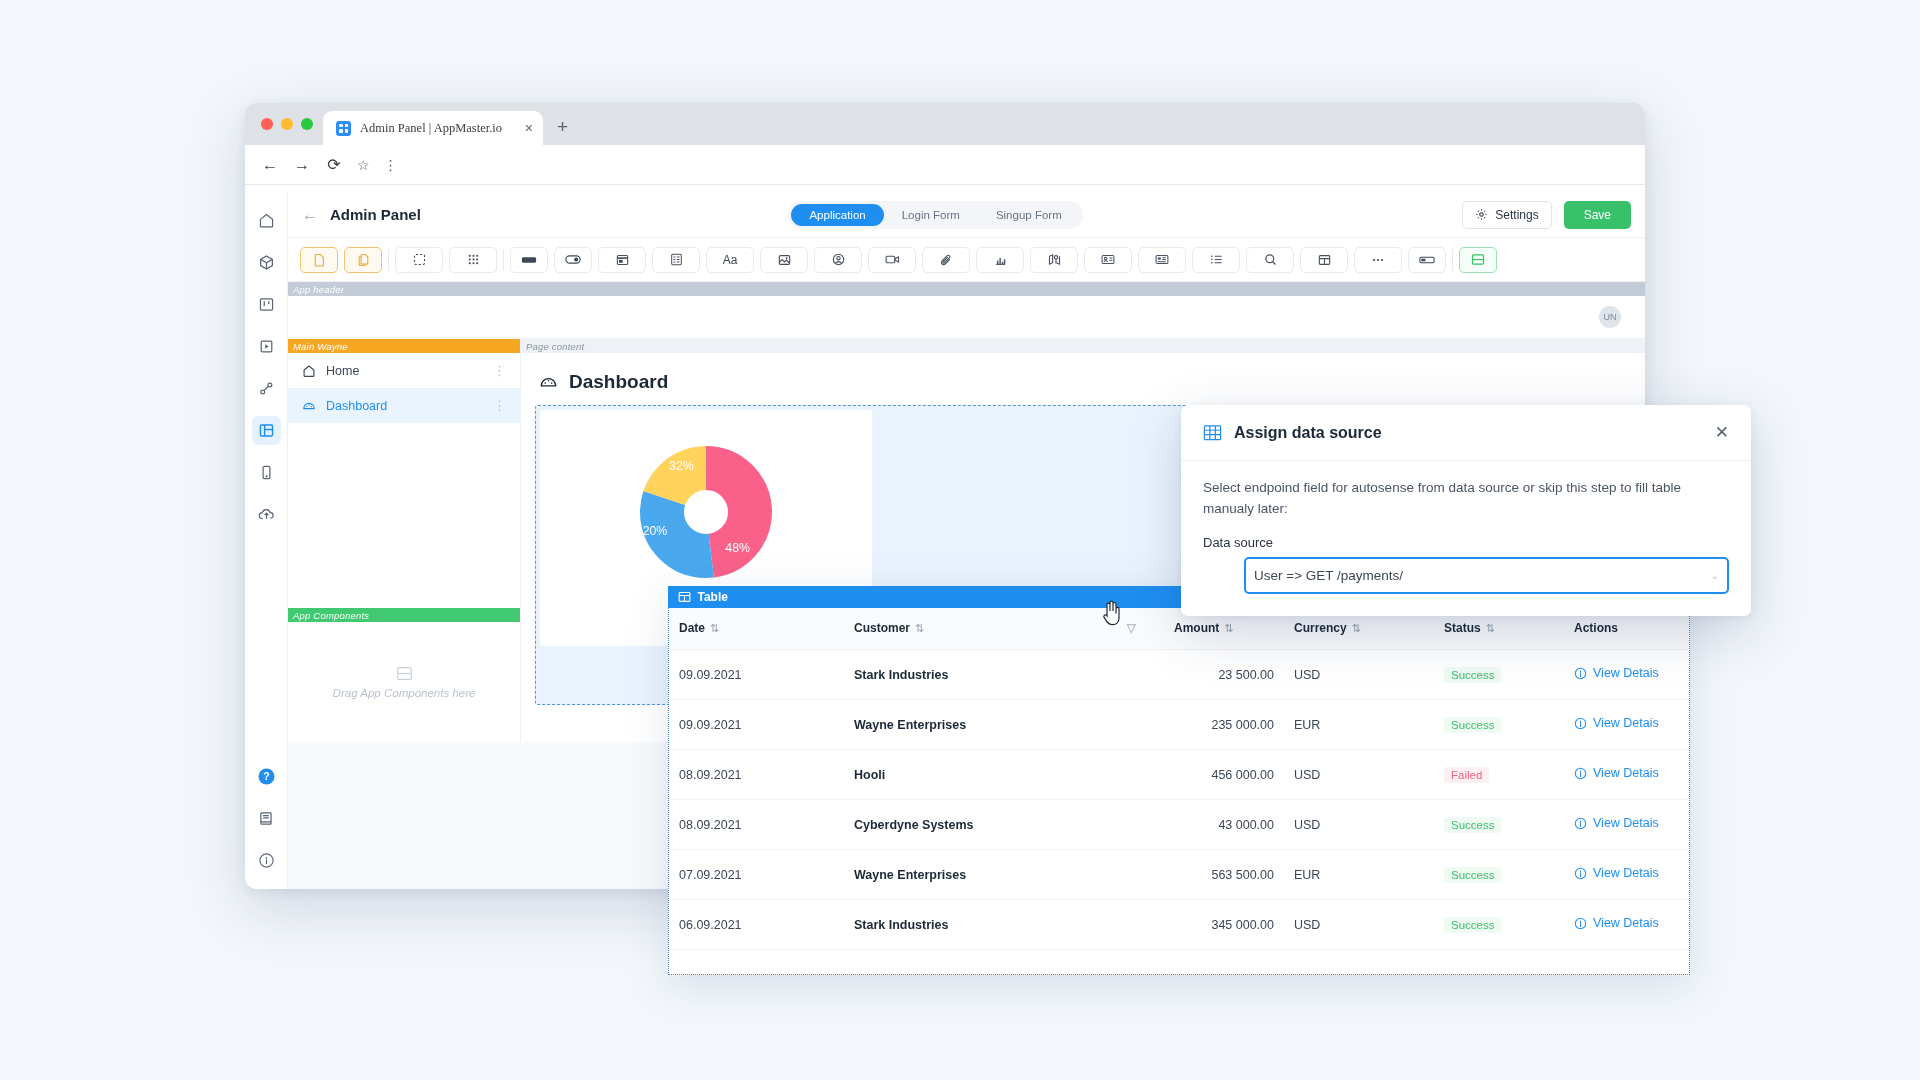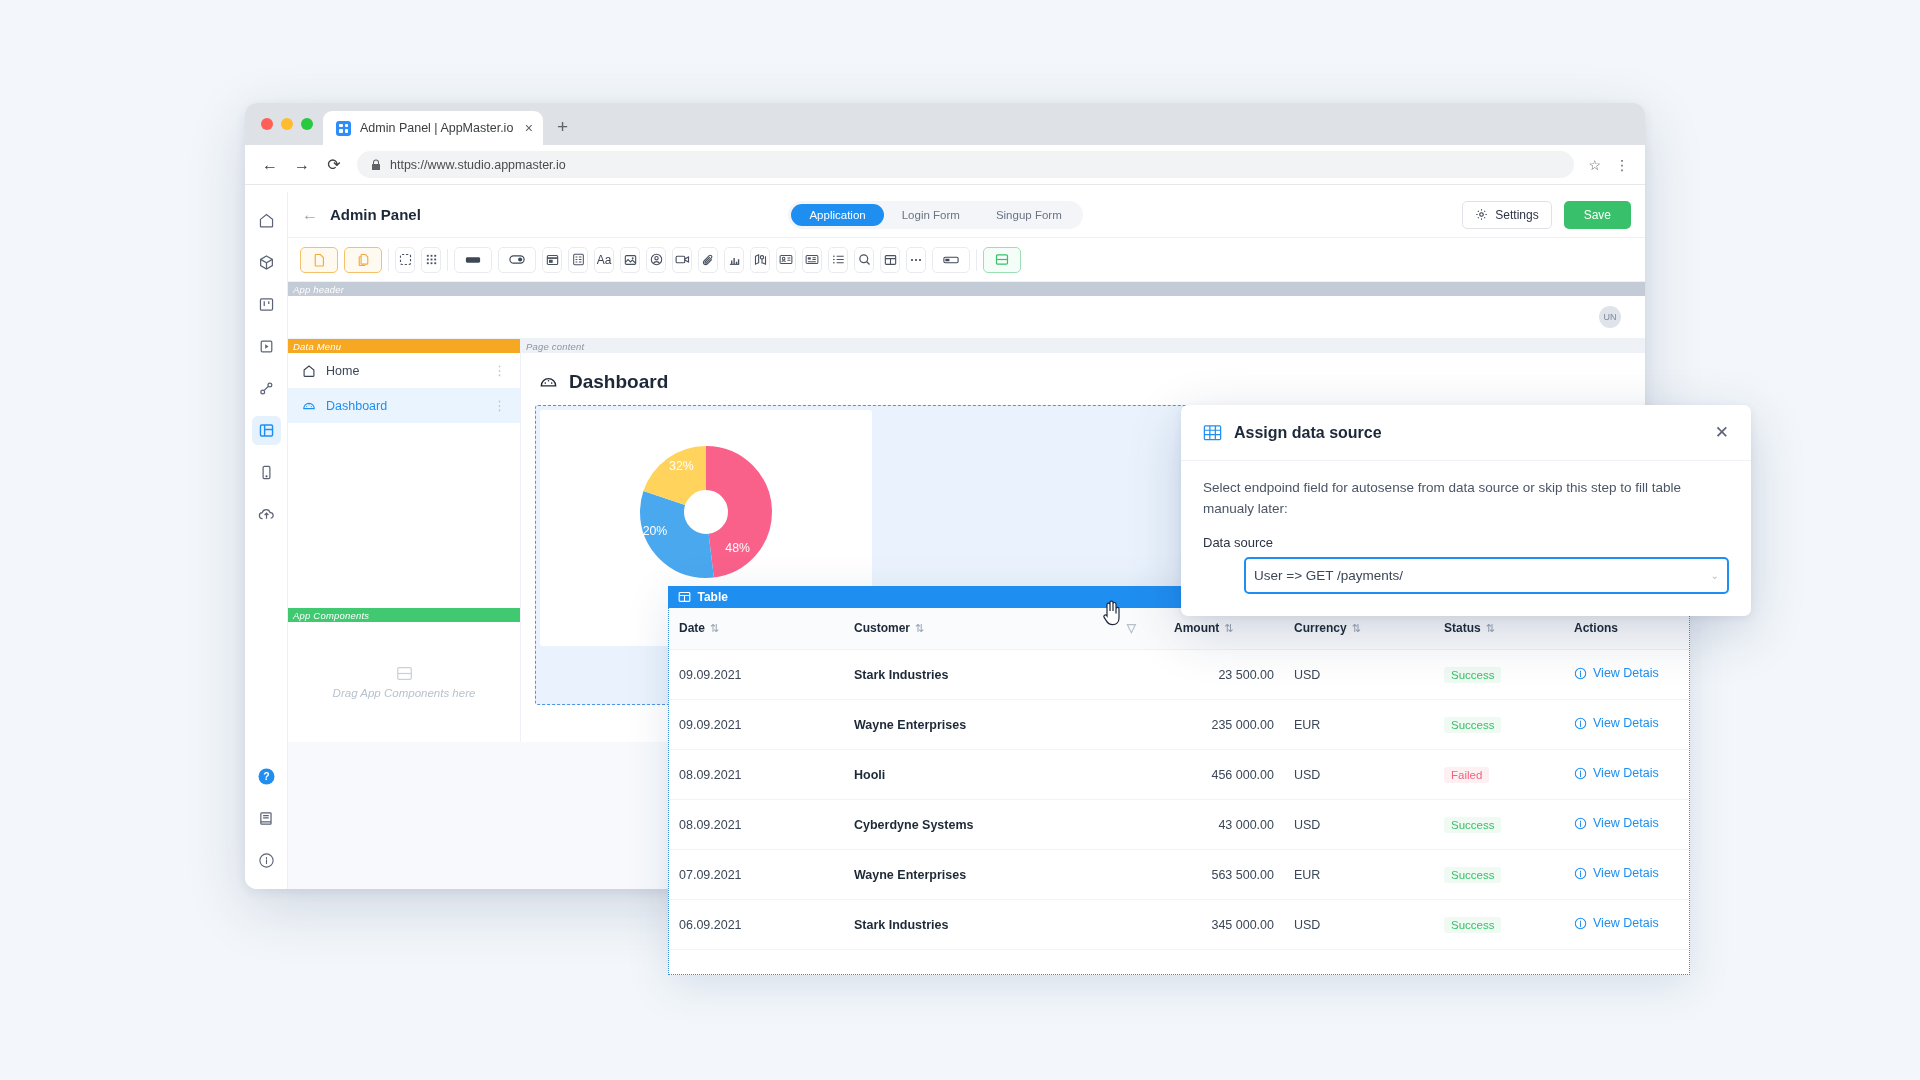--- a/index.html
+++ b/index.html
@@ -32,21 +32,21 @@
     height: 34px; padding: 0 10px 0 13px;
     background: #fff; border-radius: 9px 9px 0 0;
     min-width: 220px;
   }
   .tab-favicon {
     width: 15px; height: 15px; border-radius: 3px; background: #2e8ef7;
     display: grid; grid-template-columns: 1fr 1fr; grid-template-rows: 1fr 1fr;
     gap: 2px; padding: 3px; flex: none;
   }
   .tab-favicon i { background: #fff; border-radius: 1px; }
-  .tab-title { font-size: 12.5px; color: #3c4043; white-space: nowrap; flex: 1; }
+  .tab-title { font-size: 12.5px; color: #3c4043; white-space: nowrap; flex: 1; font-family: Liberation Serif, serif; }
   .tab-x { font-size: 14px; color: #5f6368; cursor: pointer; line-height: 1; }
   .newtab { font-size: 19px; color: #5f6368; padding: 0 14px; height: 34px; line-height: 32px; cursor: pointer; }
 
   .urlbar {
     height: 40px; background: #fff; display: flex; align-items: center;
     gap: 14px; padding: 0 16px; border-bottom: 1px solid #e6e8ea;
   }
   .nav-ico { font-size: 16px; color: #3c4043; width: 18px; text-align: center; cursor: pointer; }
   .omnibox {
     flex: 1; height: 27px; background: #f1f3f4; border-radius: 14px;
@@ -137,21 +137,21 @@
     padding: 0 20px; font-size: 12px; display: flex; align-items: center; cursor: pointer;
   }
 
   
   .comp-bar {
     position: absolute; left: 43px; right: 0; top: 135px; height: 44px;
     background: #fff; border-bottom: 1px solid #eef0f3;
     display: flex; align-items: center; padding: 0 12px; gap: 6px;
   }
   .cb {
-    width: 20px; height: 26px; border: 1px solid #e8ebef; border-radius: 5px;
+    width: 48px; height: 26px; border: 1px solid #e8ebef; border-radius: 5px;
     display: flex; align-items: center; justify-content: center;
     color: #4a5costume; color: #4a5160; cursor: pointer; background:#fff; flex: none;
   }
   .cb.amber { border-color: #f5c06a; color: #f0a93c; background: #fffaf0; }
   .cb.green { border-color: #9ddfb4; color: #39c06a; background: #f4fdf7; }
   .cb.wide { width: 38px; }
 
   
   .canvas {
     position: absolute; left: 43px; right: 0; top: 179px; bottom: 0;
@@ -275,28 +275,20 @@
         <span class="tab-title">Admin Panel | AppMaster.io</span>
         <span class="tab-x">×</span>
       </div>
       <span class="newtab">+</span>
     </div>
 
     <div class="urlbar">
       <span class="nav-ico">←</span>
       <span class="nav-ico">→</span>
       <span class="nav-ico">⟳</span>
-      <div class="omnibox">
-        <span class="lock">
-          <svg width="10" height="12" viewBox="0 0 10 12">
-              <path d="M2 5V3.5a3 3 0 016 0V5h.5A.5.5 0 019 5.5v5a.5.5 0 01-.5.5h-7A.5.5 0 011 10.5v-5A.5.5 0 011.5 5H2zm1 0h4V3.5a2 2 0 10-4 0V5z" fill="#5f6368"></path>
-            </svg>
-        </span>
-        <span>https://www.studio.appmaster.io</span>
-      </div>
       <span class="star">☆</span>
       <span class="kebab">⋮</span>
     </div>
 
     <div class="appbar">
       <span class="logo">
           <i></i>
           <i></i>
           <i></i>
           <i></i>
@@ -606,21 +598,21 @@
 
     <div class="canvas">
       <div class="band header">App header</div>
       <div class="app-header-zone">
         <span class="un-circle">UN</span>
       </div>
 
       <div style="display:flex; align-items:stretch;">
 
         <div class="menu-col">
-          <div class="band menu">Data Menu</div>
+          <div class="band menu">Main Wayne</div>
           <div style="background:#fff;">
             <div class="menu-item">
               <svg width="14" height="14" viewBox="0 0 16 16" fill="none" stroke="#3b4656" stroke-width="1.3">
                   <path d="M2.4 6.9L8 2.4l5.6 4.5v6.5a.7.7 0 01-.7.7H3.1a.7.7 0 01-.7-.7z"></path>
                 </svg>
               <span>Home</span>
               <span class="menu-dots">⋮</span>
             </div>
             <div class="menu-item active">
               <svg width="14" height="14" viewBox="0 0 16 16" fill="none" stroke="#1f8ef1" stroke-width="1.3">

